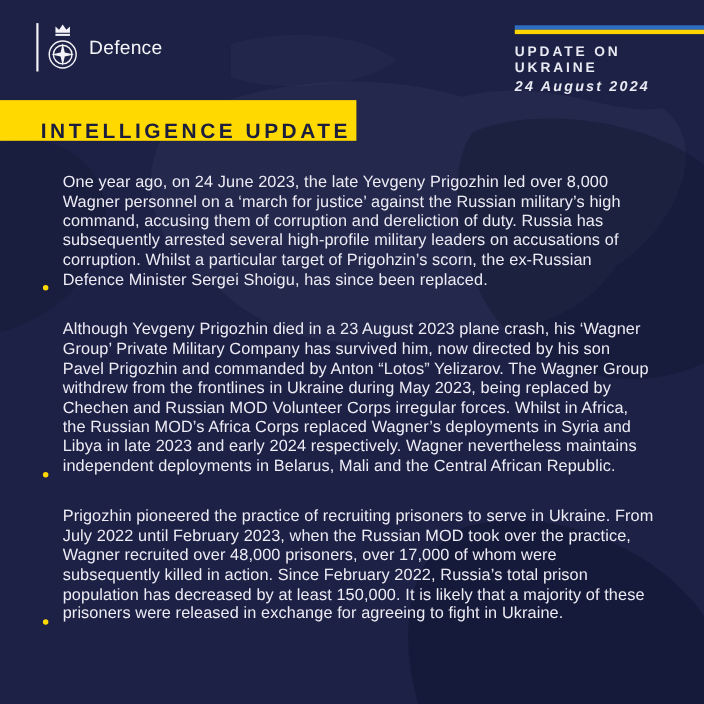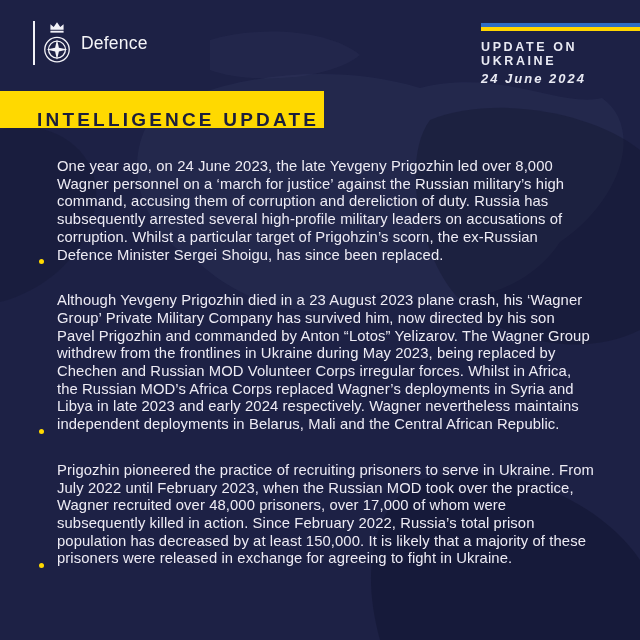--- a/index.html
+++ b/index.html
@@ -15,21 +15,21 @@
     overflow:hidden;
   }
   .map-texture{position:absolute;top:0;left:0;width:640px;height:640px;pointer-events:none;}
 
   
   .logo{position:absolute;left:33px;top:20px;display:flex;align-items:center;}
   .logo-bar{width:2px;height:44px;background:#f2f2f7;margin-right:6px;}
   .crest{width:32px;height:46px;margin-right:8px;}
   .logo-text{display:flex;flex-direction:column;color:#f5f5f8;font-size:17.5px;line-height:20px;font-weight:400;letter-spacing:.2px;}
 
-  .update-block{position:absolute;left:481px;top:23px;right:0;}
+  .update-block{position:absolute;left:468px;top:23px;right:0;}
   .flag{width:100%;height:8px;display:flex;flex-direction:column;}
   .flag-blue{height:4px;background:var(--flag-blue,#2e6dc4);}
   .flag-yellow{height:4px;background:var(--flag-yellow,#ffd500);}
   .update-label{margin-top:9px;color:#e9eaf3;font-size:12.5px;font-weight:700;letter-spacing:2.6px;}
   .update-date{margin-top:3px;color:#e9eaf3;font-size:13px;font-weight:700;font-style:italic;letter-spacing:2px;}
 
   
   .banner{
     position:absolute;left:0;top:91px;width:324px;height:37px;
     background:var(--banner-yellow,#ffd900);
@@ -79,21 +79,21 @@
         <span>Defence</span>
       </div>
     </div>
 
     <div class="update-block">
       <div class="flag">
         <div class="flag-blue"></div>
         <div class="flag-yellow"></div>
       </div>
       <div class="update-label">UPDATE ON UKRAINE</div>
-      <div class="update-date">24 June 2024</div>
+      <div class="update-date">24 August 2024</div>
     </div>
   </header>
 
   <div class="banner">
     <span>INTELLIGENCE UPDATE</span>
   </div>
 
   <main class="bullets">
     <div class="bullet">
       <span class="dot"></span>

